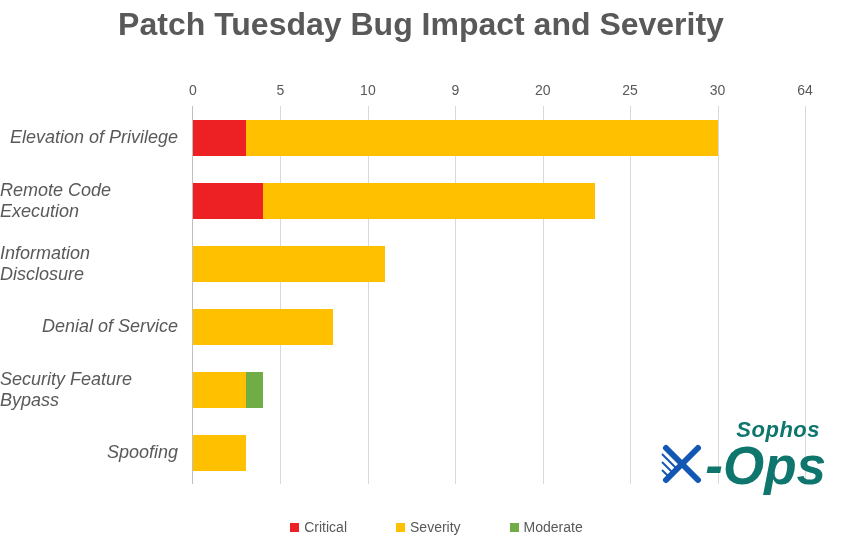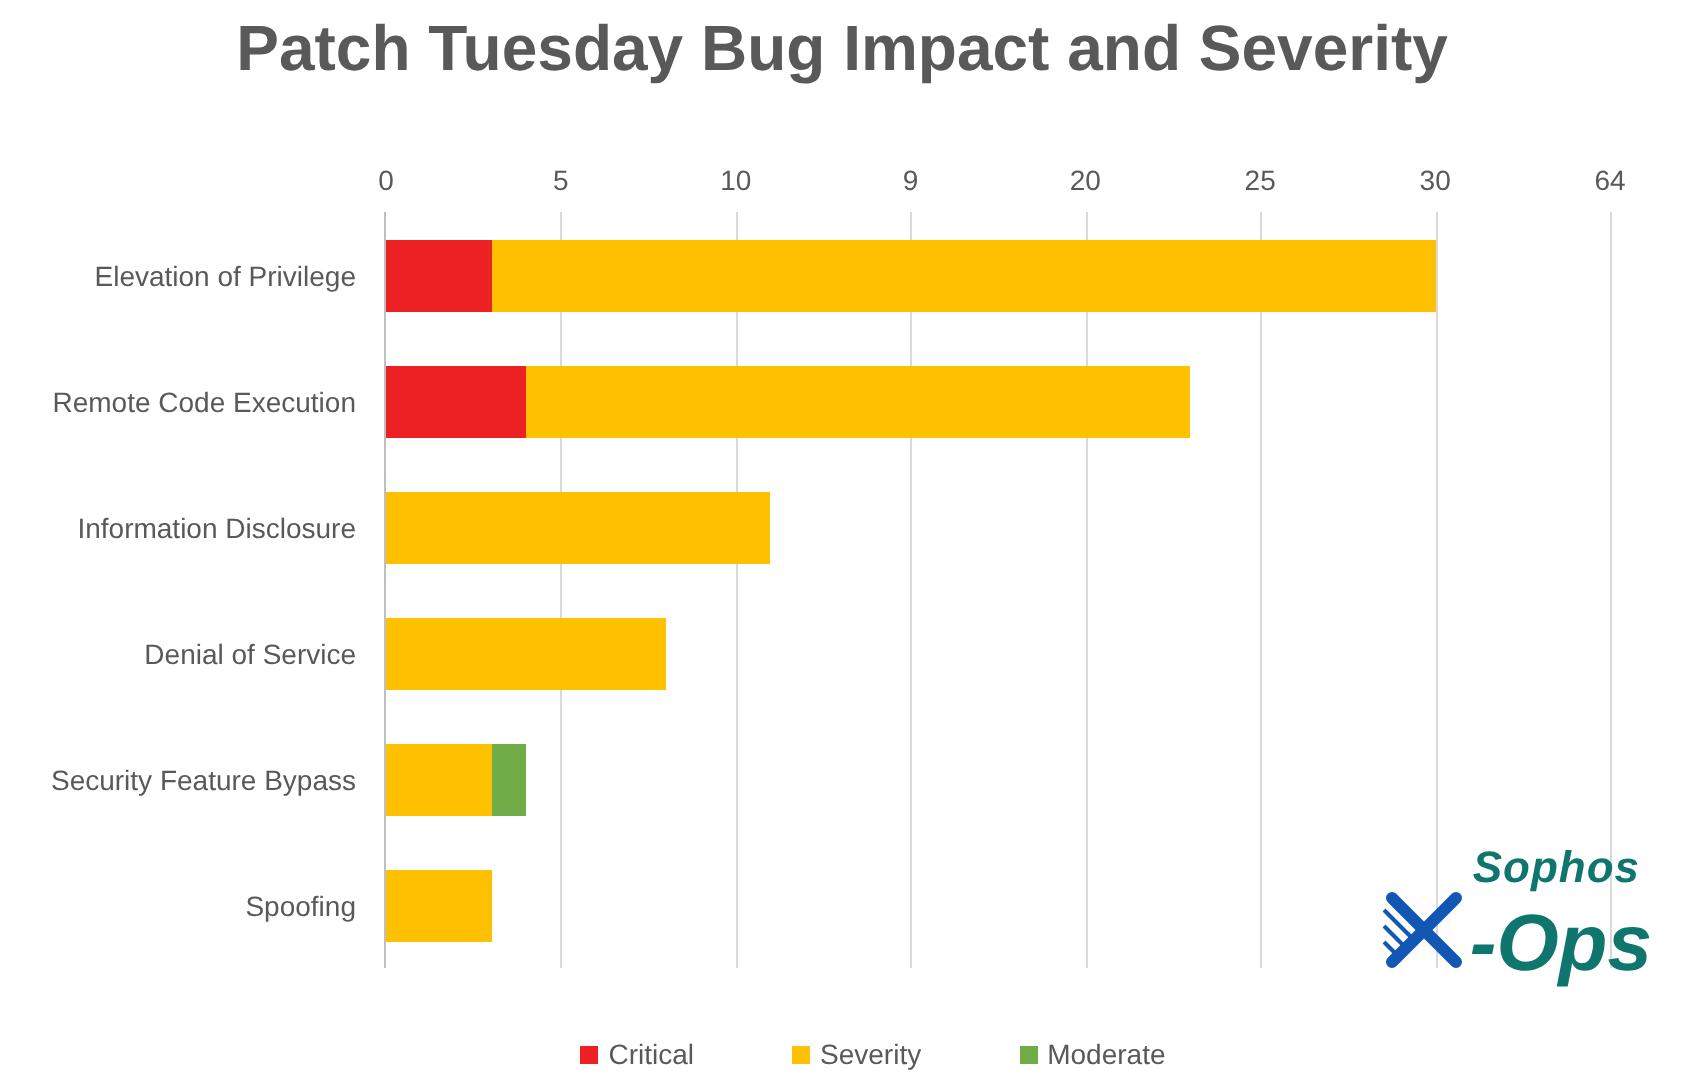--- a/index.html
+++ b/index.html
@@ -52,23 +52,24 @@
     height: 378px;
   }
   .y-label {
     position: absolute;
     right: 0;
     width: 184px;
     height: 63px;
     display: flex;
     align-items: center;
     justify-content: flex-end;
-    font-size: 14px;
+    font-size: 18px;
     color: #595959;
     padding-right: 6px;
+    font-style: italic;
   }
   .bar-row {
     position: absolute;
     left: 0;
     height: 63px;
     width: 100%;
     display: flex;
     align-items: center;
   }
   .seg {
@@ -98,21 +99,21 @@
     position: absolute;
     right: 16px;
     bottom: 54px;
     text-align: right;
     color: #0f766e;
     font-weight: 700;
     font-style: italic;
     line-height: 0.95;
   }
   .brand .sophos { font-size: 22px; letter-spacing: 0.5px; display:block; padding-right:6px;}
-  .brand .xops   { font-size: 40px; display: flex; align-items: baseline; text-align: right; }
+  .brand .xops   { font-size: 53px; display: flex; align-items: baseline; text-align: right; }
   .brand .xops .x-icon { margin-right: 2px; }
 </style>
 </head>
 <body>
 
 <div class="title-block">
   <div class="line">Patch Tuesday Bug Impact and Severity</div>
 </div>
 
 <div class="y-labels">

